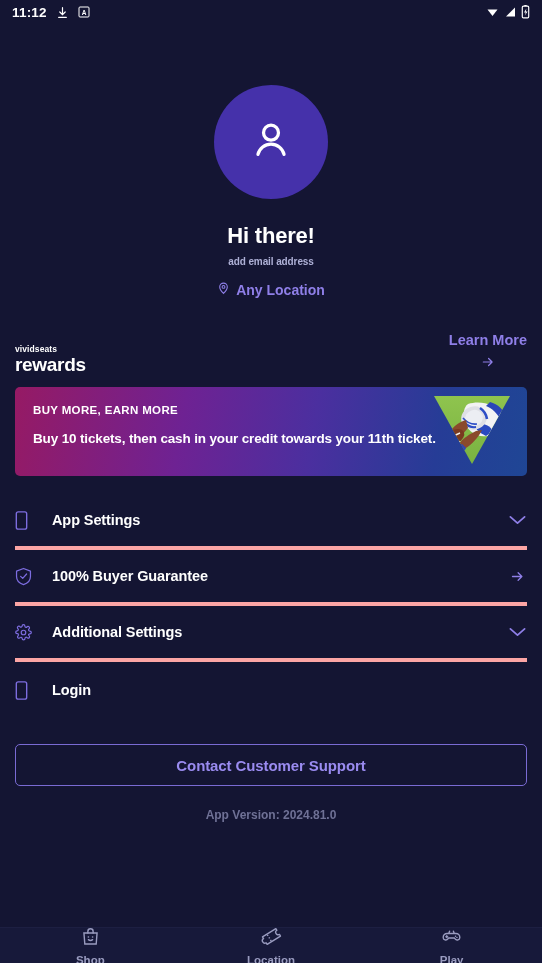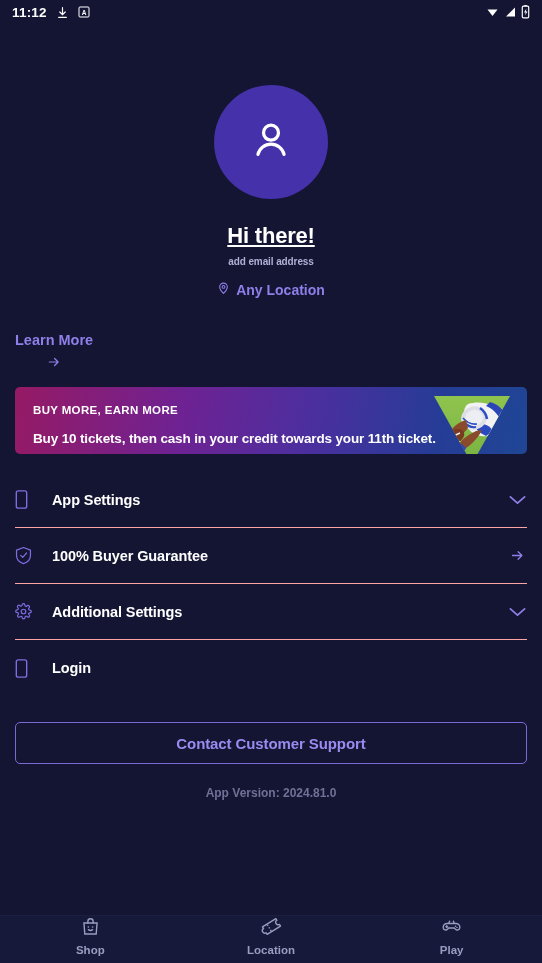--- a/index.html
+++ b/index.html
@@ -24,21 +24,21 @@
 
   
   .profile{ text-align:center; padding-top:61px; }
   .avatar{
     width:114px; height:114px; border-radius:50%;
     background:#4531aa; margin:0 auto;
     display:flex; align-items:center; justify-content:center;
   }
   .greeting{
     margin-top:24px; font-size:22px; font-weight:bold;
-    letter-spacing:-0.2px; color:#ffffff;text-decoration:underline;
+    letter-spacing:-0.2px; color:#ffffff;
   }
   .email-line{
     margin-top:7px; font-size:10px; font-weight:bold;
     color:#aeb0d6; letter-spacing:-0.1px;
   }
   .location{
     margin-top:13px; display:flex; align-items:center; justify-content:center;
     gap:6px; font-size:14px; font-weight:600; color:#8f7fe8;
   }
 
@@ -58,41 +58,41 @@
   }
   .learn-more{
     display:flex; align-items:center; gap:7px;
     font-size:14.5px; font-weight:600; color:#8f7fe8;
     padding-bottom:2px;
     flex-direction:column;
   }
 
   
   .promo{
-    margin:13px 15px 18px; height:67px; border-radius:5px;
+    margin:13px 15px 18px; height:89px; border-radius:5px;
     background:linear-gradient(100deg,#961a64 0%,#6e2293 33%,#4b2f9f 58%,#263c96 82%,#1f4695 100%);
     position:relative; overflow:hidden;
     padding:17px 18px;
   }
   .promo-kicker{
     font-size:11.5px; font-weight:bold; letter-spacing:.35px; color:#ffffff;
   }
   .promo-body{
     margin-top:15px; font-size:13.5px; font-weight:600; color:#ffffff;
     letter-spacing:-0.15px;
   }
   .promo-art{
     position:absolute; right:13px; top:5px; width:84px; height:80px;
   }
 
   
   .list{ margin:18px 15px 0; }
   .row{
     height:56px; display:flex; align-items:center;
-    border-bottom:1px solid #fca5a5;
+    border-bottom:4px solid #fca5a5;
   }
   .row:last-child{ border-bottom:none; }
   .row-icon{ width:30px; display:flex; align-items:center; justify-content:flex-start; }
   .row-label{
     font-size:14.5px; font-weight:600; color:#ffffff;
     letter-spacing:-0.1px; margin-left:7px;
   }
   .row-trail{ margin-left:auto; display:flex; align-items:center; }
 
   
@@ -102,22 +102,22 @@
     font-size:15px; font-weight:bold; color:#9a8bf0; letter-spacing:-0.1px;
     background:transparent;
   }
   .version{
     margin-top:22px; text-align:center;
     font-size:12px; font-weight:600; color:#6f7196;
   }
 
   
   .bottomnav{
-    position:absolute; left:0; bottom:0; width:542px; height:48px;
-    background:#17193a; display:flex; 
+    position:absolute; left:0; bottom:0; width:542px; height:36px;
+    background:#17193a; display:flex; align-items:center;
     border-top:1px solid #1d1f42;
   }
   .nav-item{
     flex:1; display:flex; flex-direction:column; align-items:center; gap:3px;
   }
   .nav-label{ font-size:11.5px; font-weight:600; color:#9a9cc0; }
   .nav-item.active .nav-label{ color:#ffffff; font-weight:bold; }
 </style>
 </head>
 <body>
@@ -174,20 +174,24 @@
       <svg width="13" height="16" viewBox="0 0 24 24" fill="none" stroke="#8f7fe8" stroke-width="2">
         <path d="M12 22s7-7.2 7-12a7 7 0 1 0-14 0c0 4.8 7 12 7 12z"></path>
         <circle cx="12" cy="10" r="2.6"></circle>
       </svg>
     </span>
     <span>Any Location</span>
   </div>
 </div>
 
 <div class="rewards-head">
+  <div class="brandmark">
+    <span class="b1">vividseats</span>
+    <span class="b2">rewards</span>
+  </div>
   <div class="learn-more">
     <span>Learn More</span>
     <span>
       <svg width="16" height="14" viewBox="0 0 24 24" fill="none" stroke="#8f7fe8" stroke-width="2.1" stroke-linecap="round" stroke-linejoin="round">
         <path d="M4 12h15M13 6l6 6-6 6"></path>
       </svg>
     </span>
   </div>
 </div>
 

